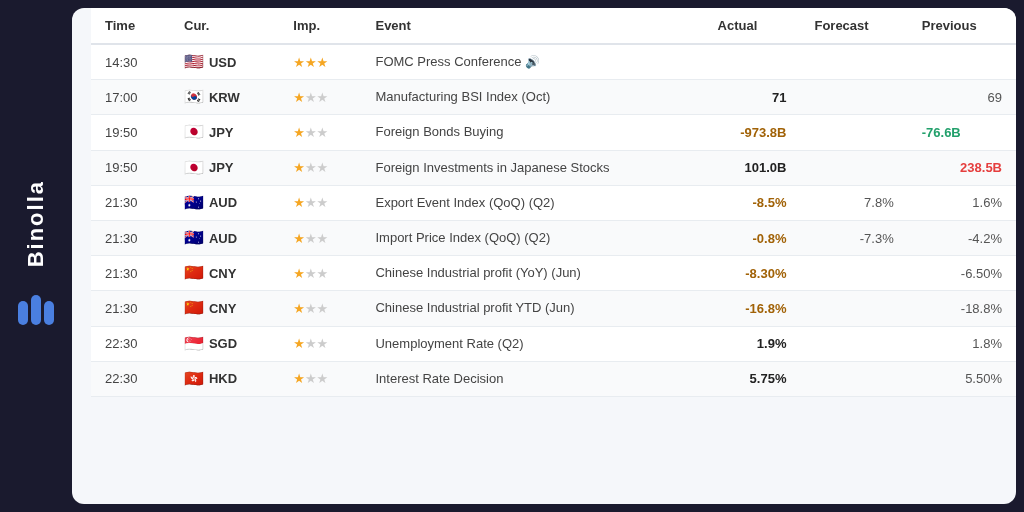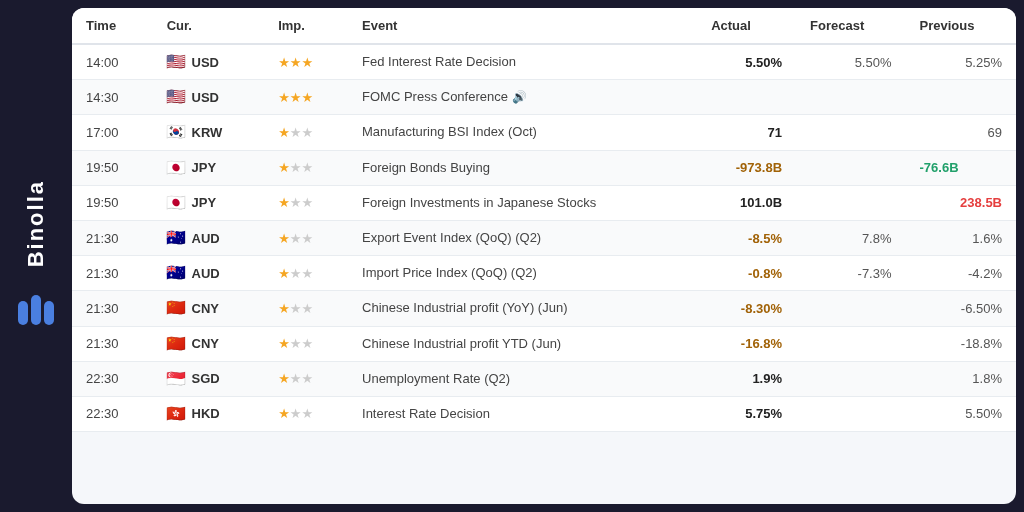--- a/index.html
+++ b/index.html
@@ -39,20 +39,21 @@
       background: #f5f7fa;
       border-radius: 12px;
       margin: 8px 8px 8px 0;
       overflow: hidden;
       display: flex;
       flex-direction: column;
     }
     .table-wrapper {
       flex: 1;
       overflow-y: auto;
+      padding-left: 19px;
     }
     table {
       width: 100%;
       border-collapse: collapse;
       font-size: 13px;
     }
     thead tr {
       background: #ffffff;
       border-bottom: 2px solid #e0e4ea;
     }
@@ -175,36 +176,20 @@
           <th>Time</th>
           <th>Cur.</th>
           <th>Imp.</th>
           <th>Event</th>
           <th class="right">Actual</th>
           <th class="right">Forecast</th>
           <th class="right">Previous</th>
         </tr>
       </thead>
       <tbody id="table-body">
-      <tr>
-    <td class="time-cell">14:00</td>
-    <td>
-      <div class="cur-cell">
-        <span class="flag">🇺🇸</span>
-        <span class="cur-code">USD</span>
-      </div>
-    </td>
-    <td>
-      <span class="stars"><span class="star-filled">★</span><span class="star-filled">★</span><span class="star-filled">★</span></span>
-    </td>
-    <td class="event-cell">Fed Interest Rate Decision</td>
-    <td class="actual-cell">5.50%</td>
-    <td class="forecast-cell">5.50%</td>
-    <td class="previous-cell">5.25%</td>
-  </tr>
           <tr>
     <td class="time-cell">14:30</td>
     <td>
       <div class="cur-cell">
         <span class="flag">🇺🇸</span>
         <span class="cur-code">USD</span>
       </div>
     </td>
     <td>
       <span class="stars"><span class="star-filled">★</span><span class="star-filled">★</span><span class="star-filled">★</span></span>

